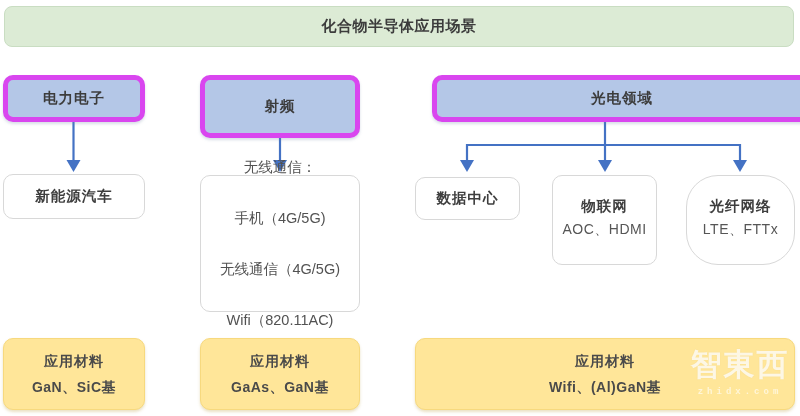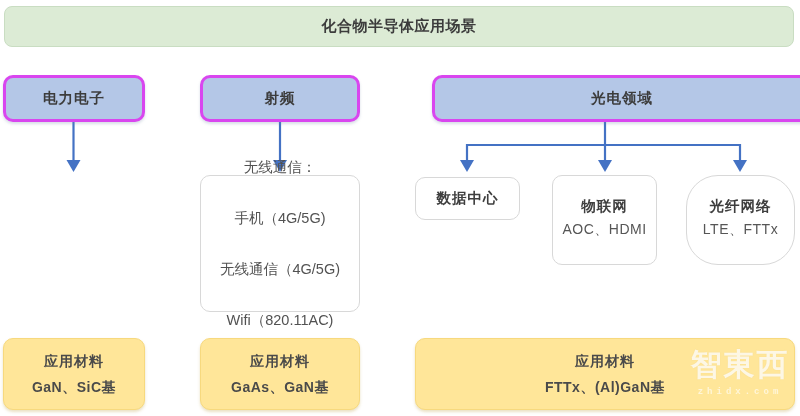--- a/index.html
+++ b/index.html
@@ -6,36 +6,36 @@
   body{width:800px;height:416px;font-family:"Liberation Sans","DejaVu Sans",sans-serif;}
   .canvas{position:relative;width:800px;height:416px;overflow:hidden;background:#fff;}
 
   .box{position:absolute;box-sizing:border-box;display:flex;flex-direction:column;
        align-items:center;justify-content:center;text-align:center;}
 
   .banner{left:4px;top:6px;width:790px;height:41px;background:#dcebd5;
           border:1px solid #c9ddc2;border-radius:8px;}
   .banner .t{font-size:15px;font-weight:700;color:#3c3c3c;letter-spacing:.5px;}
 
-  .blue{background:#b4c7e7;border:3px solid #d946ef;border-radius:10px;
+  .blue{background:#b4c7e7;border:5px solid #d946ef;border-radius:10px;
         box-shadow:0 2px 3px rgba(120,140,170,.28);}
   .blue .t{font-size:14.5px;font-weight:700;color:#3c3c3c;letter-spacing:1px;}
 
   .white{background:#ffffff;border:1px solid #d8d8d8;border-radius:10px;}
   .white .t{font-size:14.5px;font-weight:700;color:#3e3e3e;letter-spacing:1px;}
   .white .sub{font-size:14px;color:#565656;line-height:27px;letter-spacing:.5px;}
   .white .line{font-size:14.5px;color:#525252;line-height:27px;white-space:nowrap;}
 
   .yellow{background:#ffe699;border:1px solid #f7d97e;border-radius:10px;
           box-shadow:0 2px 3px rgba(185,155,60,.30);}
   .yellow .t{font-size:14px;font-weight:700;color:#4a4a4a;line-height:26px;letter-spacing:1px;}
   .yellow .v{font-size:14px;font-weight:600;color:#4a4a4a;line-height:26px;letter-spacing:.5px;}
 
   .b-power{left:3px;top:75px;width:142px;height:47px;}
-  .b-rf{left:200px;top:75px;width:160px;height:47px;}
+  .b-rf{left:200px;top:75px;width:160px;height:63px;}
   .b-opto{left:432px;top:75px;width:380px;height:47px;}
 
   .w-nev{left:3px;top:174px;width:142px;height:45px;}
   .w-wireless{left:200px;top:175px;width:160px;height:137px;gap:24px;}
   .w-dc{left:415px;top:177px;width:105px;height:43px;}
   .w-iot{left:552px;top:175px;width:105px;height:90px;}
   .w-fiber{left:686px;top:175px;width:109px;height:90px;border-radius:32px;}
 
   .y-power{left:3px;top:338px;width:142px;height:72px;}
   .y-rf{left:200px;top:338px;width:160px;height:72px;}
@@ -75,20 +75,23 @@
   <div class="box blue b-power">
     <span class="t">电力电子</span>
   </div>
   <div class="box blue b-rf">
     <span class="t">射频</span>
   </div>
   <div class="box blue b-opto">
     <span class="t">光电领域</span>
   </div>
 
+  <div class="box white w-nev">
+    <span class="t">新能源汽车</span>
+  </div>
 
   <div class="box white w-wireless">
     <span class="line">无线通信：</span>
     <span class="line">手机（4G/5G)</span>
     <span class="line">无线通信（4G/5G)</span>
     <span class="line">Wifi（820.11AC)</span>
   </div>
 
   <div class="box white w-iot">
     <span class="t">物联网</span>
@@ -107,21 +110,21 @@
   <div class="box yellow y-power">
     <span class="t">应用材料</span>
     <span class="v">GaN、SiC基</span>
   </div>
   <div class="box yellow y-rf">
     <span class="t">应用材料</span>
     <span class="v">GaAs、GaN基</span>
   </div>
   <div class="box yellow y-opto">
     <span class="t">应用材料</span>
-    <span class="v">FTTx、(Al)GaN基</span>
+    <span class="v">Wifi、(Al)GaN基</span>
   </div>
 
   <div class="watermark">
     <div class="logo">智東西</div>
     <div class="dom">zhidx.com</div>
   </div>
 
 </div>
 
 </body></html>

